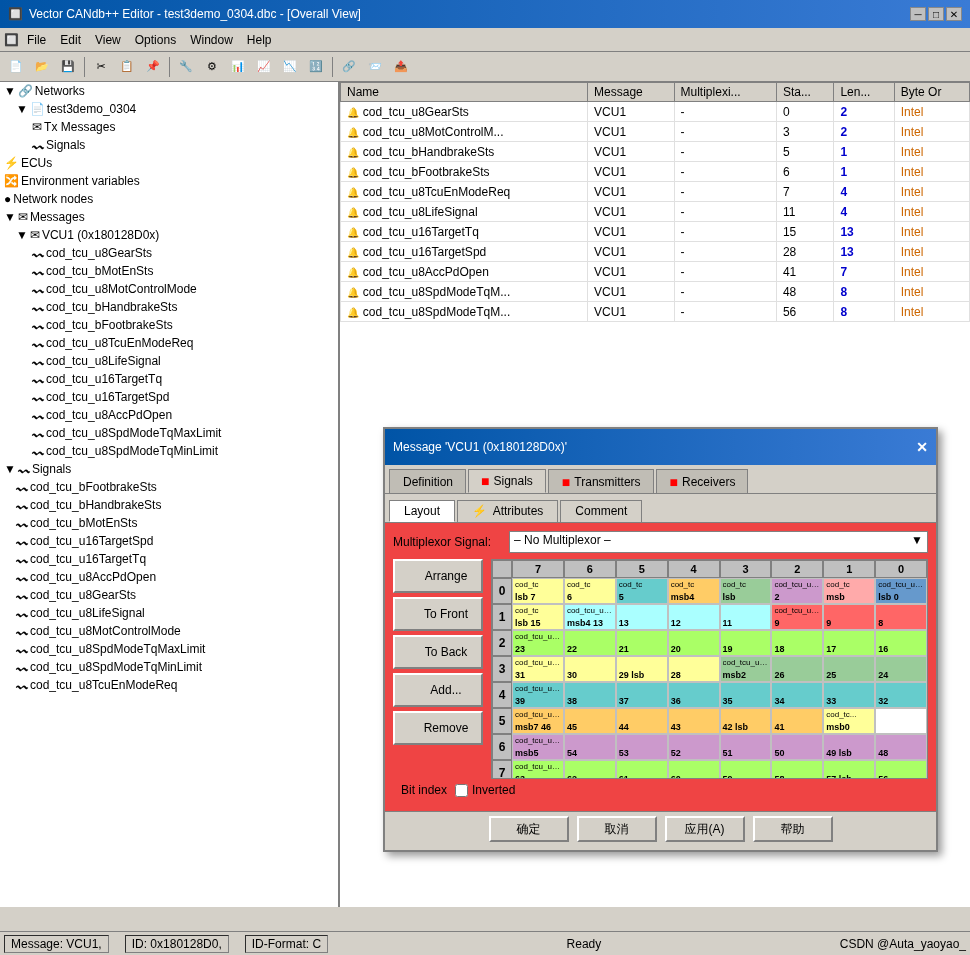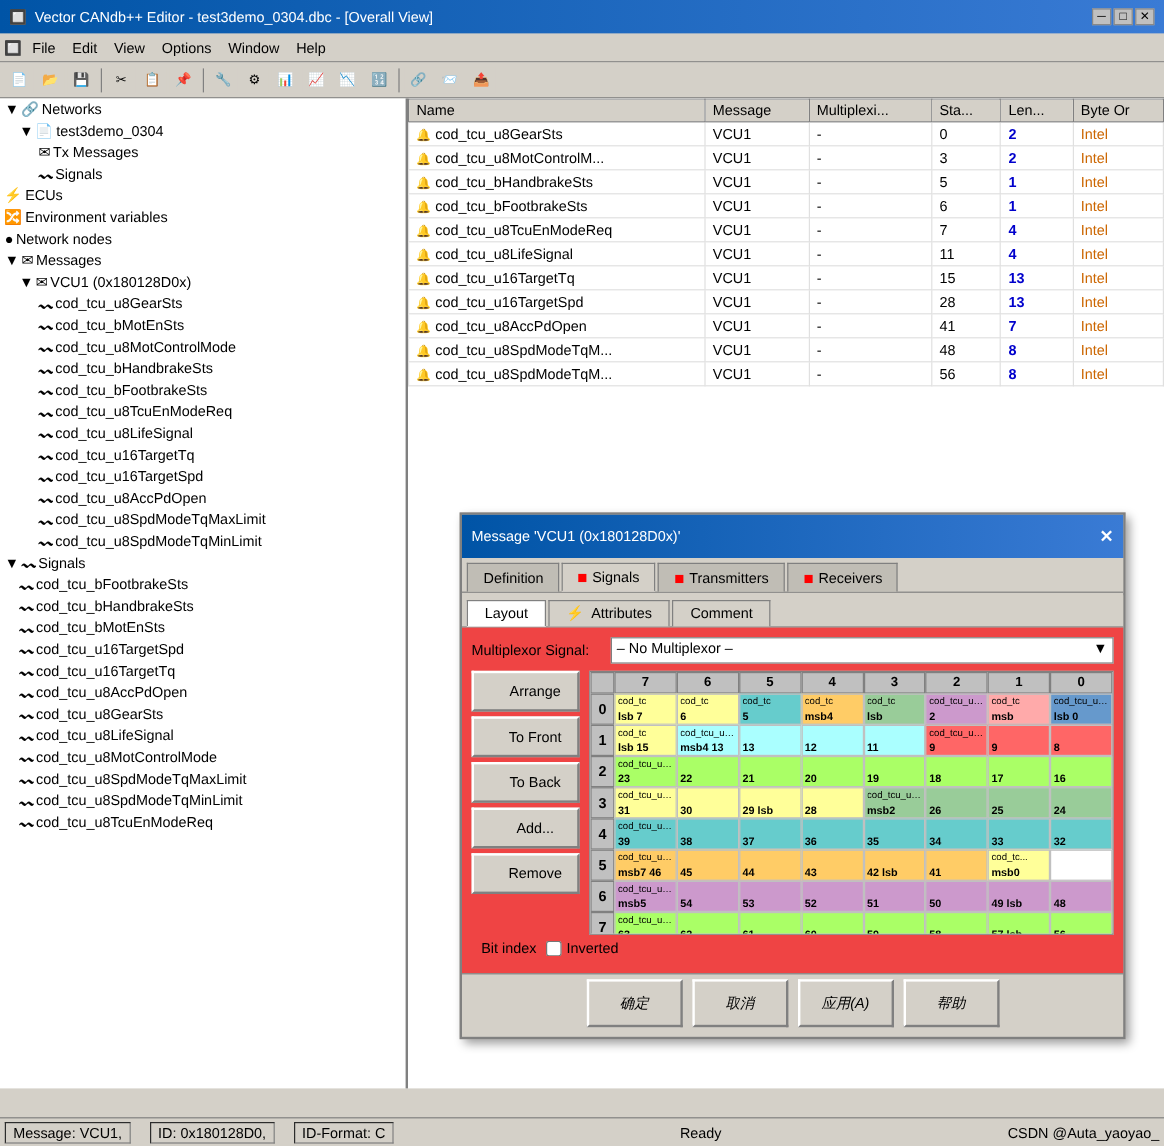--- a/index.html
+++ b/index.html
@@ -329,30 +329,29 @@
     
     .modal-footer {
       display: flex;
       justify-content: center;
       gap: 8px;
       padding: 4px 8px 8px 8px;
       border-top: 1px solid #808080;
     }
     .footer-btn {
       width: 80px;
-      height: 40px;
+      height: 26px;
       background: #d4d0c8;
       border: 2px solid;
       border-top-color: #fff;
       border-left-color: #fff;
       border-bottom-color: #808080;
       border-right-color: #808080;
       cursor: pointer;
       font-size: 12px;
-      font-style: italic;
     }
     
     .inner-scrollbar {
       position: absolute;
       right: 0;
       top: 0;
       width: 14px;
       height: 100%;
       background: #d4d0c8;
       border-left: 1px solid #808080;

